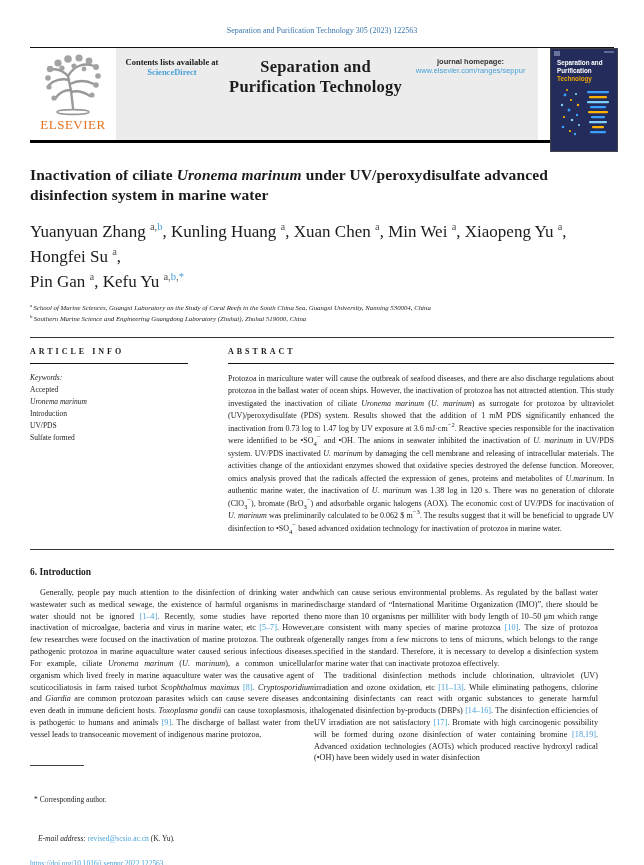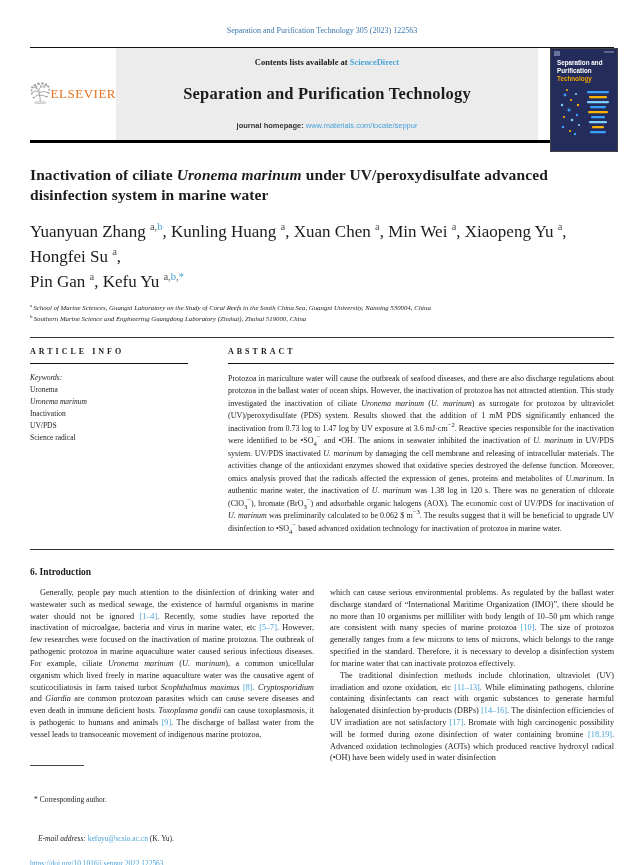--- a/index.html
+++ b/index.html
@@ -7,24 +7,24 @@
     --navy:#242c5b; --coverorange:#f0a400; --graybox:#ececec; --ink:#1c1c1c;
   }
   *{margin:0;padding:0;box-sizing:border-box;}
   html,body{background:#fff;}
   body{width:644px;height:865px;font-family:"Liberation Serif",serif;color:var(--ink);}
   .page{width:644px;height:865px;padding:26px 30px 0;overflow:hidden;position:relative;}
   .citation{text-align:center;font-size:8px;color:var(--citation);margin-bottom:12px;font-family:Liberation Serif, serif;}
   .toprule{border-top:1px solid #111;}
   .header-wrap{position:relative;margin-top:0;}
   .header-row{display:flex;align-items:stretch;height:92px;}
-  .logo-block{width:86px;display:flex;flex-direction:row;align-items:center;justify-content:center;padding-bottom:2px;}
+  .logo-block{width:86px;display:flex;flex-direction:column;align-items:center;justify-content:center;padding-bottom:2px;}
   .logo-tree{display:block;}
   .logo-word{font-size:13px;color:var(--orange);letter-spacing:.5px;font-weight:normal;margin-top:1px;}
-  .graybox{flex:1;background:var(--graybox);margin-right:76px;display:flex;flex-direction:column;justify-content:space-between;padding:9px 8px 10px;text-align:center;}
+  .graybox{flex:1;background:var(--graybox);margin-right:76px;display:flex;flex-direction:row;justify-content:space-between;padding:9px 8px 10px;text-align:center;}
   .contents-line{font-size:8.5px;font-weight:bold;}
   .contents-line .lnk{font-weight:bold;}
   .journal-title{font-size:16.5px;font-weight:600;letter-spacing:.2px;}
   .homepage-line{font-family:"Liberation Sans",sans-serif;font-size:7.5px;font-weight:bold;color:#333;}
   .homepage-line .lnk{font-weight:normal;}
   .thickbar{border-top:3px solid #000;}
   .cover{position:absolute;top:0;right:-4px;width:68px;height:104px;background:var(--navy);border:1px solid #444;padding:10px 4px 0 6px;}
   .cover-mark{position:absolute;top:2px;left:3px;width:6px;height:5px;background:#8890b5;opacity:.7;}
   .cover-mark2{position:absolute;top:2px;right:3px;width:10px;height:2px;background:#8890b5;opacity:.6;}
   .cover-title{font-family:"Liberation Sans",sans-serif;font-size:6.3px;font-weight:bold;color:#fff;line-height:1.25;}
@@ -38,21 +38,21 @@
   .affils sup{font-size:72%;}
   .midrule{border-top:1px solid #333;margin-top:12px;}
   .info-grid{display:grid;grid-template-columns:158px 1fr;column-gap:40px;margin-top:9px;}
   .sec-head{font-size:8px;font-weight:bold;letter-spacing:3px;}
   .head-rule{border-top:1px solid #111;margin:7px 0 9px;}
   .kw-label{font-size:7.5px;font-style:italic;margin-bottom:2px;}
   .kw{font-size:7.5px;line-height:1.6;}
   .abstract-body{font-size:8px;line-height:1.56;text-align:justify;}
   .bigrule{border-top:1px solid #333;margin-top:14px;}
   .intro-head{font-size:9.5px;font-weight:bold;margin-top:17px;}
-  .columns{display:flex;gap:16px;margin-top:10px;}
+  .columns{display:flex;margin-top:10px;}
   .col{width:284px;font-size:8.2px;line-height:1.44;text-align:justify;}
   .col p.ind{text-indent:10px;}
   .footnote{margin-top:24px;}
   .fn-rule{width:54px;border-top:1px solid #444;margin-bottom:5px;}
   .fn-text{font-size:7.5px;line-height:1.5;margin-top:28px;}
   .fn-text .star{padding-left:4px;}
   .footer{margin-top:14px;font-size:7.4px;line-height:1.55;}
   sup,sub{line-height:0;}
   i{font-style:italic;}
 </style>
@@ -96,21 +96,21 @@
               <circle cx="40" cy="15" r="2.4"></circle>
           </g>
           <ellipse cx="29" cy="58" rx="16" ry="2.4" fill="none" stroke="#999" stroke-width="1.6"></ellipse>
         </svg>
         <div class="logo-word">ELSEVIER</div>
       </div>
 
       <div class="graybox">
         <div class="contents-line"><span>Contents lists available at </span><span class="lnk">ScienceDirect</span></div>
         <div class="journal-title">Separation and Purification Technology</div>
-        <div class="homepage-line"><span>journal homepage: </span><span class="lnk">www.materials.com/locate/seppur</span></div>
+        <div class="homepage-line"><span>journal homepage: </span><span class="lnk">www.elsevier.com/ranges/seppur</span></div>
       </div>
     </div>
     <div class="thickbar"></div>
 
     <div class="cover">
       <div class="cover-mark"></div>
       <div class="cover-mark2"></div>
       <div class="cover-title">
         <div>Separation and</div>
         <div>Purification</div>
@@ -157,44 +157,44 @@
     <div><sup>b </sup><i>Southern Marine Science and Engineering Guangdong Laboratory (Zhuhai), Zhuhai 519000, China</i></div>
   </div>
 
   <div class="midrule"></div>
 
   <div class="info-grid">
     <div>
       <div class="sec-head">ARTICLE INFO</div>
       <div class="head-rule"></div>
       <div class="kw-label">Keywords:</div>
-      <div class="kw"><span>Uronema</span></div>
+      <div class="kw"><span>Accepted</span></div>
       <div class="kw"><i>Uronema marinum</i></div>
-      <div class="kw"><span>Inactivation</span></div>
+      <div class="kw"><span>Introduction</span></div>
       <div class="kw"><span>UV/PDS</span></div>
-      <div class="kw"><span>Science radical</span></div>
+      <div class="kw"><span>Sulfate formed</span></div>
     </div>
     <div>
       <div class="sec-head">ABSTRACT</div>
       <div class="head-rule"></div>
       <div class="abstract-body"><span>Protozoa in mariculture water will cause the outbreak of seafood diseases, and there are also discharge regulations about protozoa in the ballast water of ocean ships. However, the inactivation of protozoa has not attracted attention. This study investigated the inactivation of ciliate </span><i>Uronema marinum</i><span> (</span><i>U. marinum</i><span>) as surrogate for protozoa by ultraviolet (UV)/peroxydisulfate (PDS) system. Results showed that the addition of 1 mM PDS significantly enhanced the inactivation from 0.73 log to 1.47 log by UV exposure at 3.6 mJ·cm</span><sup>−2</sup><span>. Reactive species responsible for the inactivation were identified to be •SO</span><sub>4</sub><sup>−</sup><span> and •OH. The anions in seawater inhibited the inactivation of </span><i>U. marinum</i><span> in UV/PDS system. UV/PDS inactivated </span><i>U. marinum</i><span> by damaging the cell membrane and releasing of intracellular materials. The activities change of the antioxidant enzymes showed that oxidative species destroyed the defense function. Moreover, omics analysis proved that the radicals affected the expression of genes, proteins and metabolites of </span><i>U.marinum</i><span>. In authentic marine water, the inactivation of </span><i>U. marinum</i><span> was 1.38 log in 120 s. There was no generation of chlorate (ClO</span><sub>3</sub><sup>−</sup><span>), bromate (BrO</span><sub>3</sub><sup>−</sup><span>) and adsorbable organic halogens (AOX). The economic cost of UV/PDS for inactivation of </span><i>U. marinum</i><span> was preliminarily calculated to be 0.062 $ m</span><sup>−3</sup><span>. The results suggest that it will be beneficial to upgrade UV disinfection to •SO</span><sub>4</sub><sup>−</sup><span> based advanced oxidation technology for inactivation of protozoa in marine water.</span></div>
     </div>
   </div>
 
   <div class="bigrule"></div>
 
   <div class="intro-head">6. Introduction</div>
 
   <div class="columns">
     <div class="col">
       <p class="ind"><span>Generally, people pay much attention to the disinfection of drinking water and wastewater such as medical sewage, the existence of harmful organisms in marine water should not be ignored </span><span class="lnk">[1–4]</span><span>. Recently, some studies have reported the inactivation of microalgae, bacteria and virus in marine water, etc </span><span class="lnk">[5–7]</span><span>. However, few researches were focused on the inactivation of marine protozoa. The outbreak of pathogenic protozoa in marine aquaculture water caused serious infectious diseases. For example, ciliate </span><i>Uronema marinum</i><span> (</span><i>U. marinum</i><span>), a common unicellular organism which lived freely in marine aquaculture water was the causative agent of scuticociliatosis in farm raised turbot </span><i>Scophthalmus maximus</i><span> </span><span class="lnk">[8]</span><span>. </span><i>Cryptosporidium</i><span> and </span><i>Giardia</i><span> are common protozoan parasites which can cause severe diseases and even death in immune deficient hosts. </span><i>Toxoplasma gondii</i><span> can cause toxoplasmosis, it is pathogenic to humans and animals </span><span class="lnk">[9]</span><span>. The discharge of ballast water from the vessel leads to transoceanic movement of indigenous marine protozoa,</span></p>
       <div class="footnote">
         <div class="fn-rule"></div>
         <div class="fn-text"><span class="star">* Corresponding author.</span></div>
-        <div class="fn-text" style="padding-left:8px;"><i>E-mail address: </i><span class="lnk">kefuyu@scsio.ac.cn</span><span> (K. Yu).</span></div>
+        <div class="fn-text" style="padding-left:8px;"><i>E-mail address: </i><span class="lnk">revised@scsio.ac.cn</span><span> (K. Yu).</span></div>
       </div>
     </div>
     <div class="col">
       <p><span>which can cause serious environmental problems. As regulated by the ballast water discharge standard of “International Maritime Organization (IMO)”, there should be no more than 10 organisms per milliliter with body length of 10–50 μm which range are consistent with many species of marine protozoa </span><span class="lnk">[10]</span><span>. The size of protozoa generally ranges from a few microns to tens of microns, which belongs to the range specified in the standard. Therefore, it is necessary to develop a disinfection system for marine water that can inactivate protozoa effectively.</span></p>
       <p class="ind"><span>The traditional disinfection methods include chlorination, ultraviolet (UV) irradiation and ozone oxidation, etc </span><span class="lnk">[11–13]</span><span>. While eliminating pathogens, chlorine containing disinfectants can react with organic substances to generate harmful halogenated disinfection by-products (DBPs) </span><span class="lnk">[14–16]</span><span>. The disinfection efficiencies of UV irradiation are not satisfactory </span><span class="lnk">[17]</span><span>. Bromate with high carcinogenic possibility will be formed during ozone disinfection of water containing bromine </span><span class="lnk">[18,19]</span><span>. Advanced oxidation technologies (AOTs) which produced reactive hydroxyl radical (•OH) have been widely used in water disinfection</span></p>
     </div>
   </div>
 
   <div class="footer">
     <div class="lnk">https://doi.org/10.1016/j.seppur.2022.122563</div>

